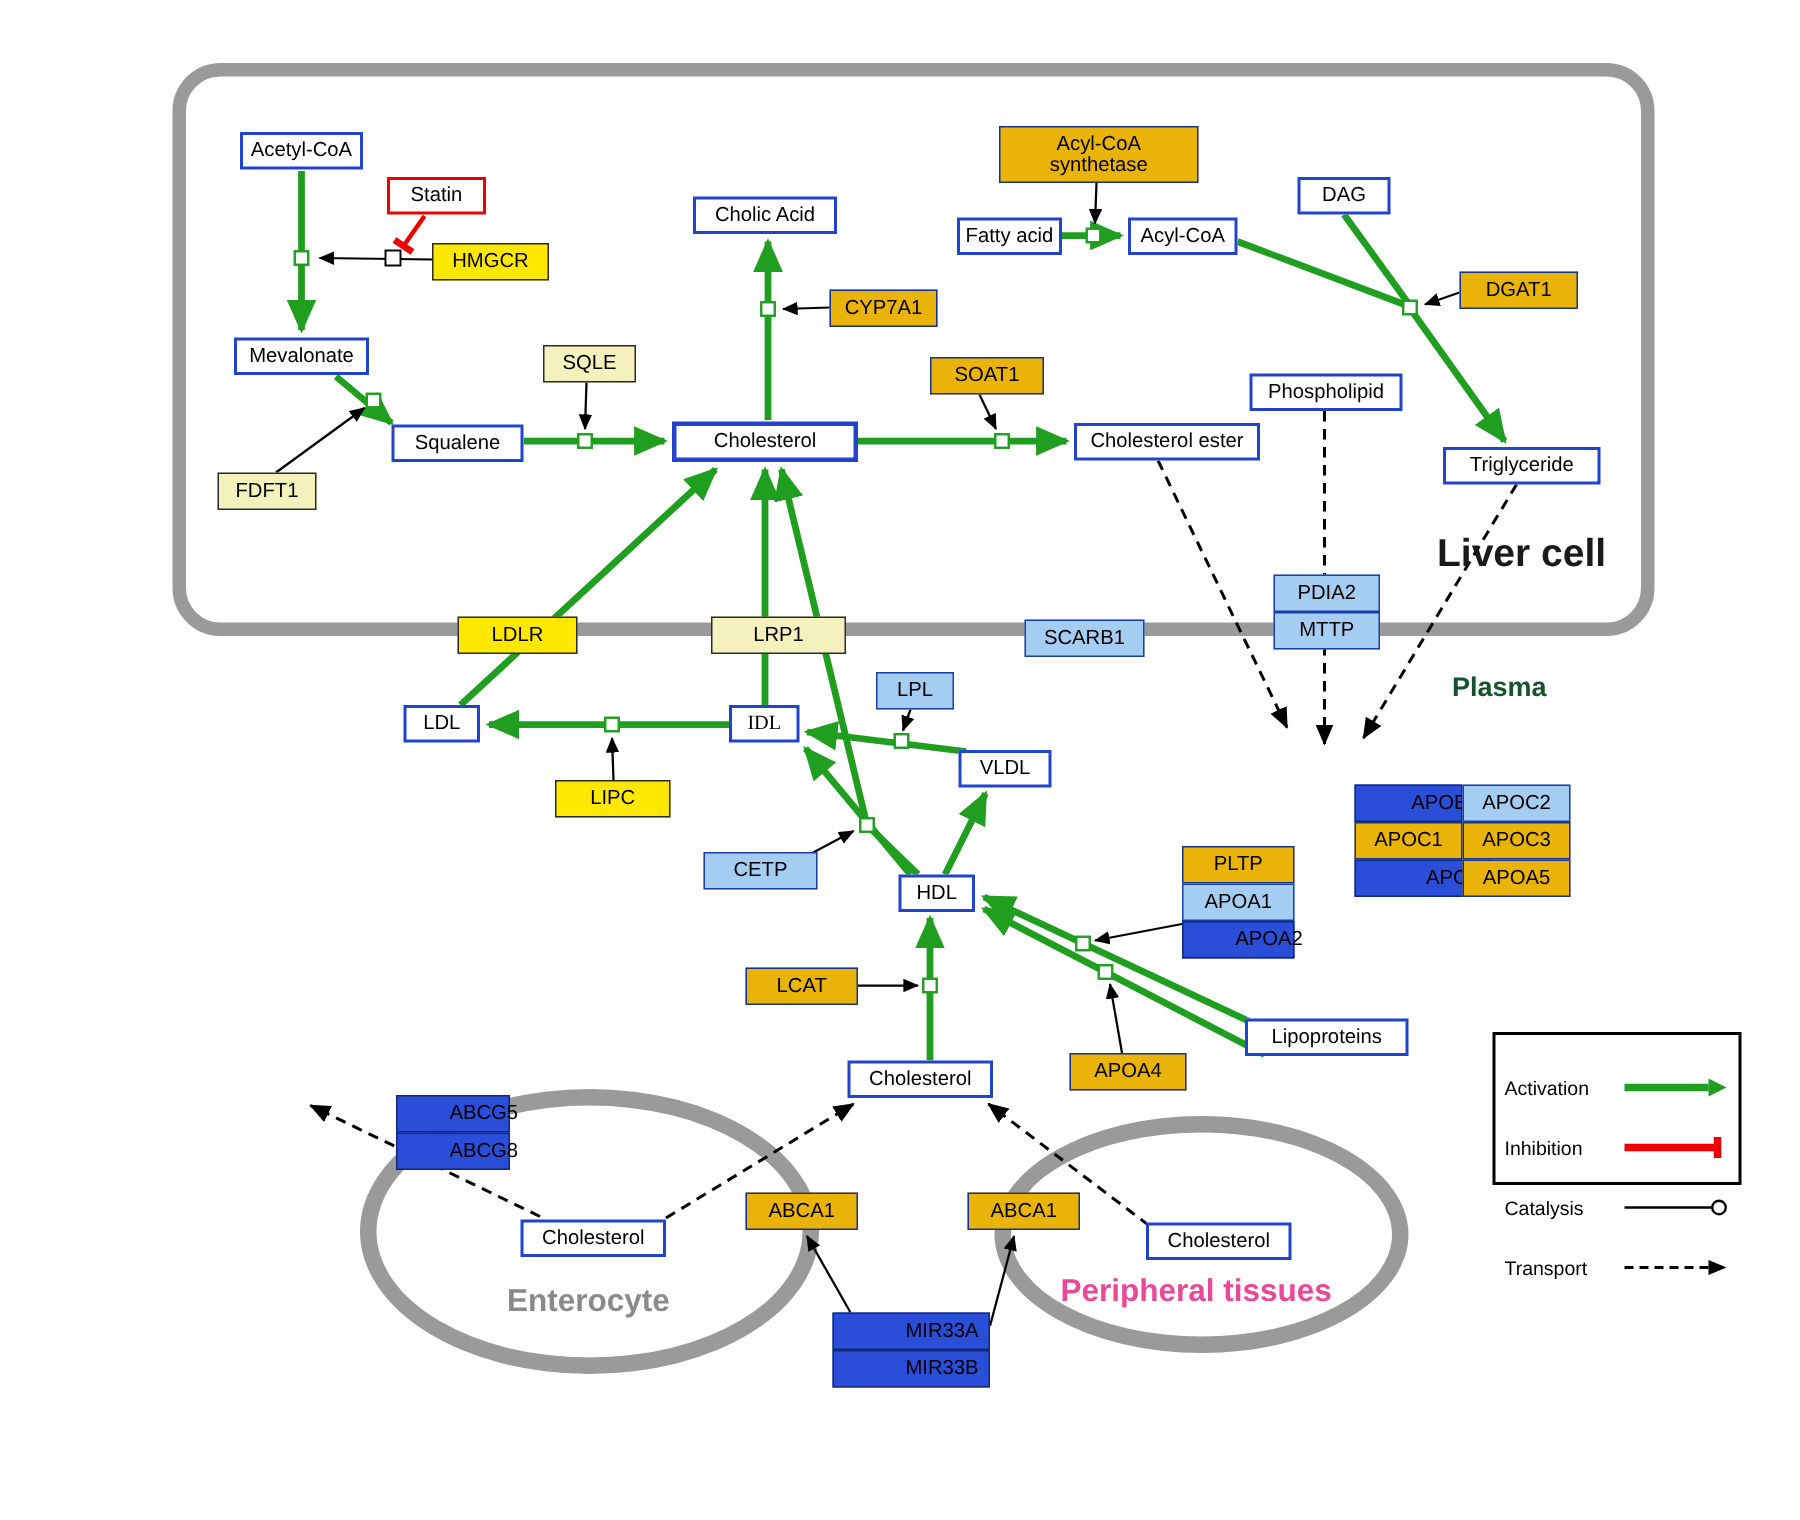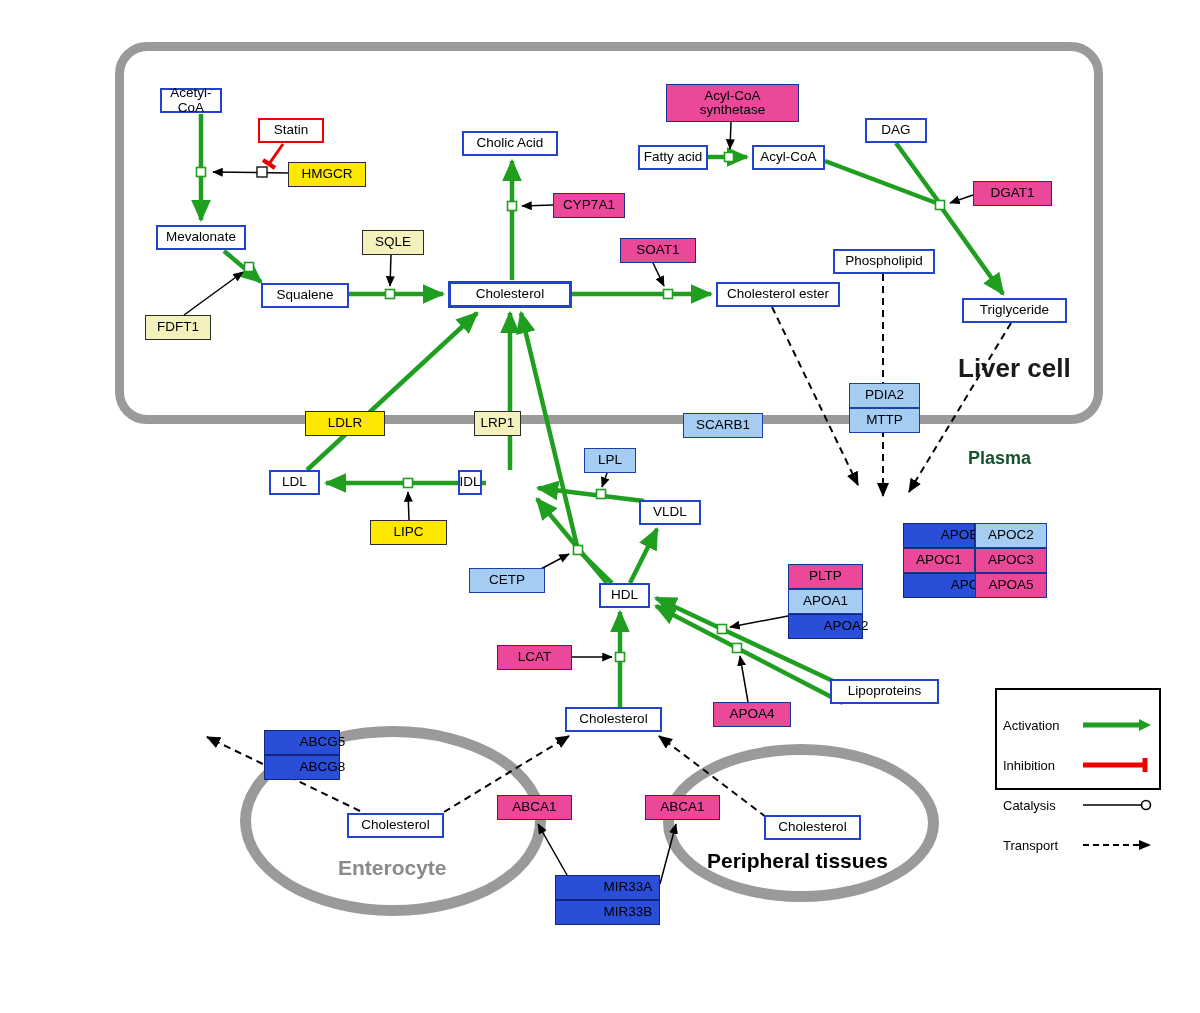--- a/index.html
+++ b/index.html
@@ -13,38 +13,38 @@
            border:9px solid #9a9a9a; border-radius:32px; }
   .ellipse { border:11px solid #9a9a9a; border-radius:50%; }
   .enterocyte { left:240px; top:726px; width:306px; height:190px; }
   .peripheral { left:663px; top:744px; width:276px; height:158px; }
 
   
   .lbl { position:absolute; font-weight:bold; z-index:3; white-space:nowrap; }
   .lbl-liver  { left:958px; top:353px; font-size:26px; color:#1a1a1a; }
   .lbl-plasma { left:968px; top:448px; font-size:18px; color:#14532d; }
   .lbl-entero { left:338px; top:856px; font-size:21px; color:#8a8a8a; }
-  .lbl-periph { left:707px; top:849px; font-size:21px; color:#000000; }
+  .lbl-periph { left:707px; top:849px; font-size:21px; color:#ec4899; }
 
   
   svg.edges { position:absolute; left:0; top:0; z-index:2; }
 
   
   .node {
     position:absolute; z-index:3; box-sizing:border-box; height:25px;
     display:flex; align-items:center; justify-content:center; text-align:center;
     font-size:13.5px; line-height:1.05; color:#000;
     background:#ffffff; border:2px solid #2244cc; cursor:pointer;
   }
   .thick { border-width:3px; }
   .red   { border-color:#ee0000; }
   .y  { background:#ffe800; border:1.5px solid #2b2b2b; }
   .py { background:#f5f1bd; border:1.5px solid #2b2b2b; }
   .b1 { background:#a5cdf2; border:1.5px solid #1b3faa; }
-  .b2 { background:#ec4899; border:1.5px solid #16328f; }
+  .b2 { background:#eab308; border:1.5px solid #16328f; }
   .b3 { background:#2a4ed8; border:1.5px solid #10277a;padding-left:41px; }
 
   
   .legend {
     position:absolute; left:995px; top:688px; width:166px; height:102px;
     border:2px solid #000; background:#fff; z-index:4; box-sizing:border-box;
     display:flex; flex-direction:column; justify-content:space-around; padding:3px 6px;
   }
   .legend-row { display:flex; align-items:center; justify-content:space-between;margin-top:24px; }
   .legend-row .t { font-size:13px; color:#000; }
@@ -138,52 +138,52 @@
       <rect x="403.5" y="478.5" width="9" height="9"></rect>
       <rect x="596.5" y="489.5" width="9" height="9"></rect>
       <rect x="573.5" y="545.5" width="9" height="9"></rect>
       <rect x="615.5" y="652.5" width="9" height="9"></rect>
       <rect x="717.5" y="624.5" width="9" height="9"></rect>
       <rect x="732.5" y="643.5" width="9" height="9"></rect>
     </g>
     <rect x="257" y="167" width="10" height="10" fill="#ffffff" stroke="#000" stroke-width="1.3"></rect>
   </svg>
 
-  <div class="node" style="left:160px;top:88px;width:62px;text-align:center;">Acetyl-CoA</div>
+  <div class="node" style="left:160px;top:88px;width:82px;text-align:center;">Acetyl-CoA</div>
   <div class="node red" style="left:258px;top:118px;width:66px;">Statin</div>
   <div class="node" style="left:156px;top:225px;width:90px;">Mevalonate</div>
   <div class="node" style="left:261px;top:283px;width:88px;">Squalene</div>
   <div class="node thick" style="left:448px;top:281px;width:124px;height:27px;">Cholesterol</div>
   <div class="node" style="left:462px;top:131px;width:96px;">Cholic Acid</div>
   <div class="node" style="left:716px;top:282px;width:124px;">Cholesterol ester</div>
   <div class="node" style="left:638px;top:145px;width:70px;">Fatty acid</div>
   <div class="node" style="left:752px;top:145px;width:73px;">Acyl-CoA</div>
   <div class="node" style="left:865px;top:118px;width:62px;">DAG</div>
   <div class="node" style="left:833px;top:249px;width:102px;">Phospholipid</div>
   <div class="node" style="left:962px;top:298px;width:105px;">Triglyceride</div>
   <div class="node" style="left:269px;top:470px;width:51px;">LDL</div>
-  <div class="node" style="left:458px;top:470px;width:24px;">IDL</div>
+  <div class="node" style="left:486px;top:470px;width:47px;font-family:Liberation Serif, serif;">IDL</div>
   <div class="node" style="left:639px;top:500px;width:62px;">VLDL</div>
   <div class="node" style="left:599px;top:583px;width:51px;">HDL</div>
   <div class="node" style="left:830px;top:679px;width:109px;">Lipoproteins</div>
   <div class="node" style="left:565px;top:707px;width:97px;">Cholesterol</div>
   <div class="node" style="left:347px;top:813px;width:97px;">Cholesterol</div>
   <div class="node" style="left:764px;top:815px;width:97px;">Cholesterol</div>
 
   <div class="node y" style="left:288px;top:162px;width:78px;">HMGCR</div>
   <div class="node py" style="left:362px;top:230px;width:62px;">SQLE</div>
   <div class="node py" style="left:145px;top:315px;width:66px;">FDFT1</div>
   <div class="node b2" style="left:553px;top:193px;width:72px;">CYP7A1</div>
   <div class="node b2" style="left:620px;top:238px;width:76px;">SOAT1</div>
   <div class="node b2" style="left:666px;top:84px;width:133px;height:38px;padding:0 12px;">Acyl-CoA synthetase</div>
   <div class="node b2" style="left:973px;top:181px;width:79px;">DGAT1</div>
   <div class="node b1" style="left:849px;top:383px;width:71px;">PDIA2</div>
   <div class="node b1" style="left:849px;top:408px;width:71px;">MTTP</div>
   <div class="node y" style="left:305px;top:411px;width:80px;">LDLR</div>
-  <div class="node py" style="left:474px;top:411px;width:47px;">LRP1</div>
+  <div class="node py" style="left:474px;top:411px;width:90px;">LRP1</div>
   <div class="node b1" style="left:683px;top:413px;width:80px;">SCARB1</div>
   <div class="node b1" style="left:584px;top:448px;width:52px;">LPL</div>
   <div class="node y" style="left:370px;top:520px;width:77px;">LIPC</div>
   <div class="node b1" style="left:469px;top:568px;width:76px;">CETP</div>
   <div class="node b2" style="left:497px;top:645px;width:75px;">LCAT</div>
   <div class="node b2" style="left:788px;top:564px;width:75px;">PLTP</div>
   <div class="node b1" style="left:788px;top:589px;width:75px;">APOA1</div>
   <div class="node b3" style="left:788px;top:614px;width:75px;">APOA2</div>
   <div class="node b2" style="left:713px;top:702px;width:78px;">APOA4</div>
   <div class="node b3" style="left:903px;top:523px;width:72px;">APOE</div>

